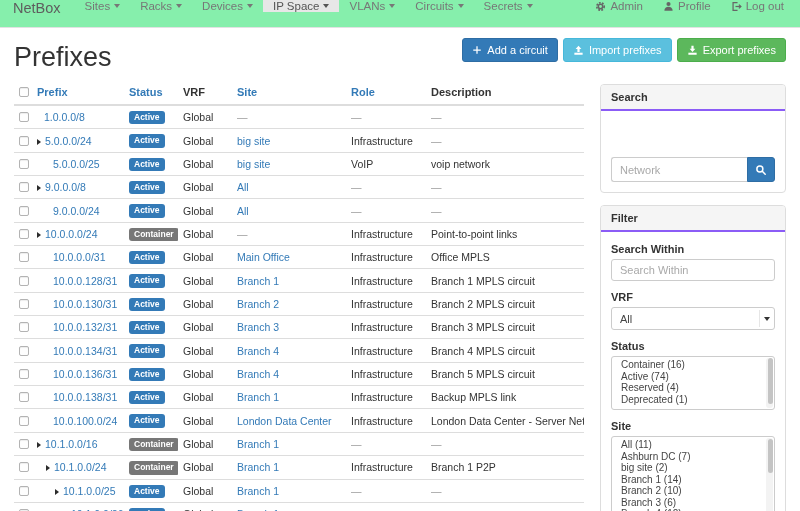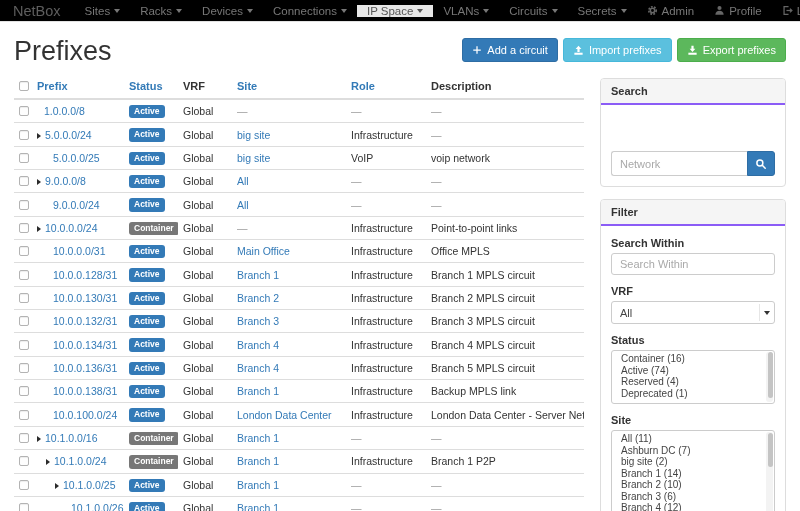--- a/index.html
+++ b/index.html
@@ -1,22 +1,22 @@
 <!DOCTYPE html>
 <html><head>
 <meta charset="utf-8">
 <style>
   * { margin:0; padding:0; box-sizing:border-box; }
   html,body { width:800px; height:511px; overflow:hidden; background:#fff;
     font-family:"Liberation Sans","DejaVu Sans",sans-serif; color:#333; }
   .page { position:relative; width:800px; height:511px; }
 
   
-  .navbar { height:22px; background:#000000; border-bottom:1px solid #e2e2e2;
-    display:flex; align-items:center; font-size:11.5px; }
+  .navbar { height:28px; background:#86efac; border-bottom:1px solid #e2e2e2;
+    display:flex; align-items:flex-start; font-size:11.5px; }
   .brand { display:flex; align-items:center; padding:0 14px 0 13px; font-size:14.5px;
     color:#5e5e5e; cursor:pointer; }
   .nav-left { display:flex; }
   .nav-item { display:flex; align-items:center; padding:0 10px; color:#777;
     cursor:pointer; text-decoration:none; white-space:nowrap; }
   .nav-item.active { background:#e7e7e7; color:#555; }
   .caret-down { width:0; height:0; border-left:3.5px solid transparent;
     border-right:3.5px solid transparent; border-top:4px solid currentColor;
     margin-left:4px; display:inline-block; }
   .nav-right { margin-left:auto; display:flex; padding-right:6px; }
@@ -111,24 +111,20 @@
           <span class="caret-down"></span>
         </a>
         <a class="nav-item">
           <span>Racks</span>
           <span class="caret-down"></span>
         </a>
         <a class="nav-item">
           <span>Devices</span>
           <span class="caret-down"></span>
         </a>
-        <a class="nav-item">
-          <span>Connections</span>
-          <span class="caret-down"></span>
-        </a>
         <a class="nav-item active">
           <span>IP Space</span>
           <span class="caret-down"></span>
         </a>
         <a class="nav-item">
           <span>VLANs</span>
           <span class="caret-down"></span>
         </a>
         <a class="nav-item">
           <span>Circuits</span>

